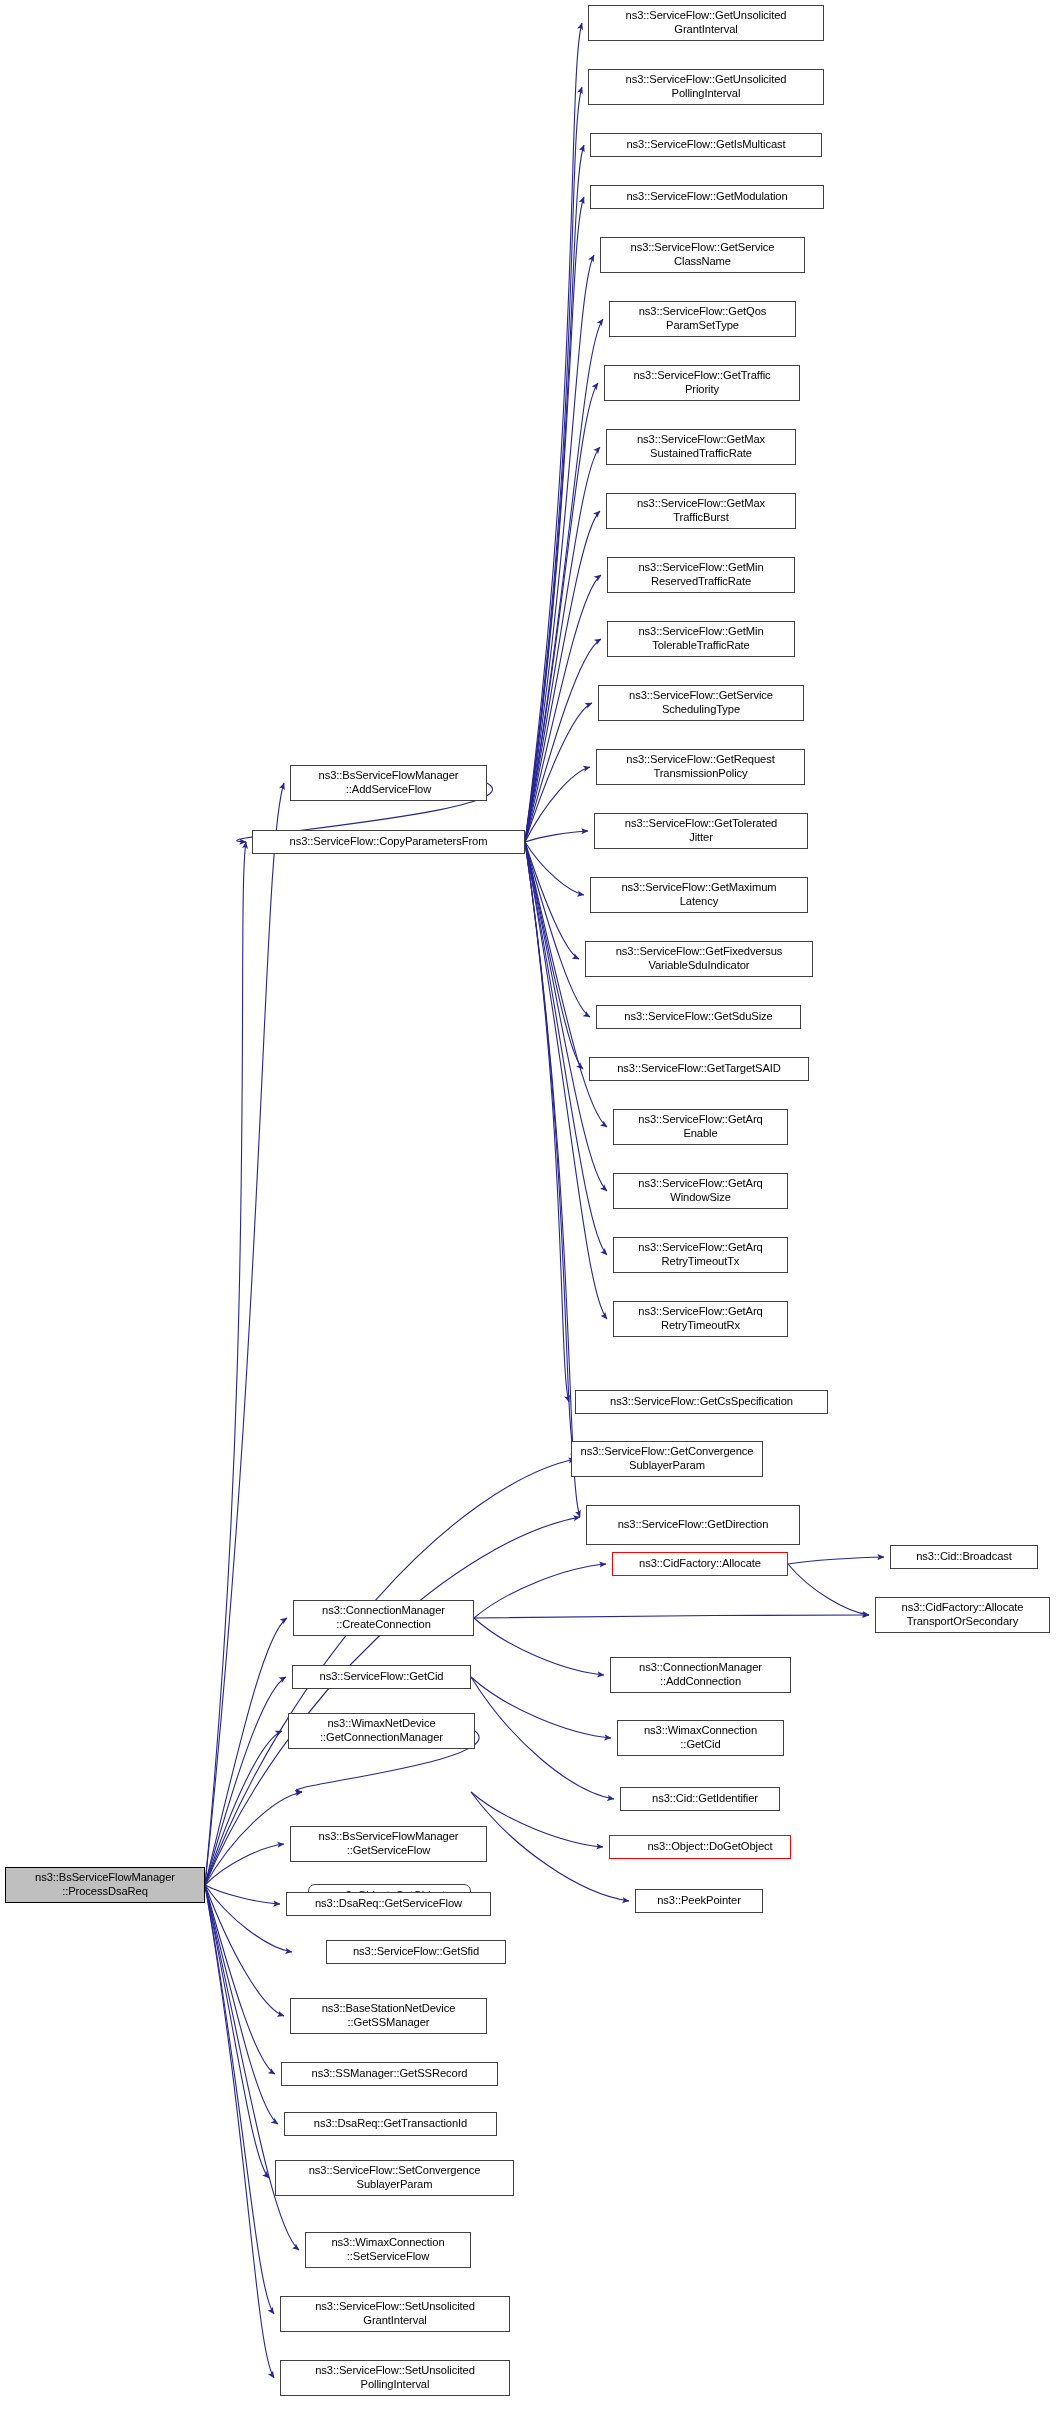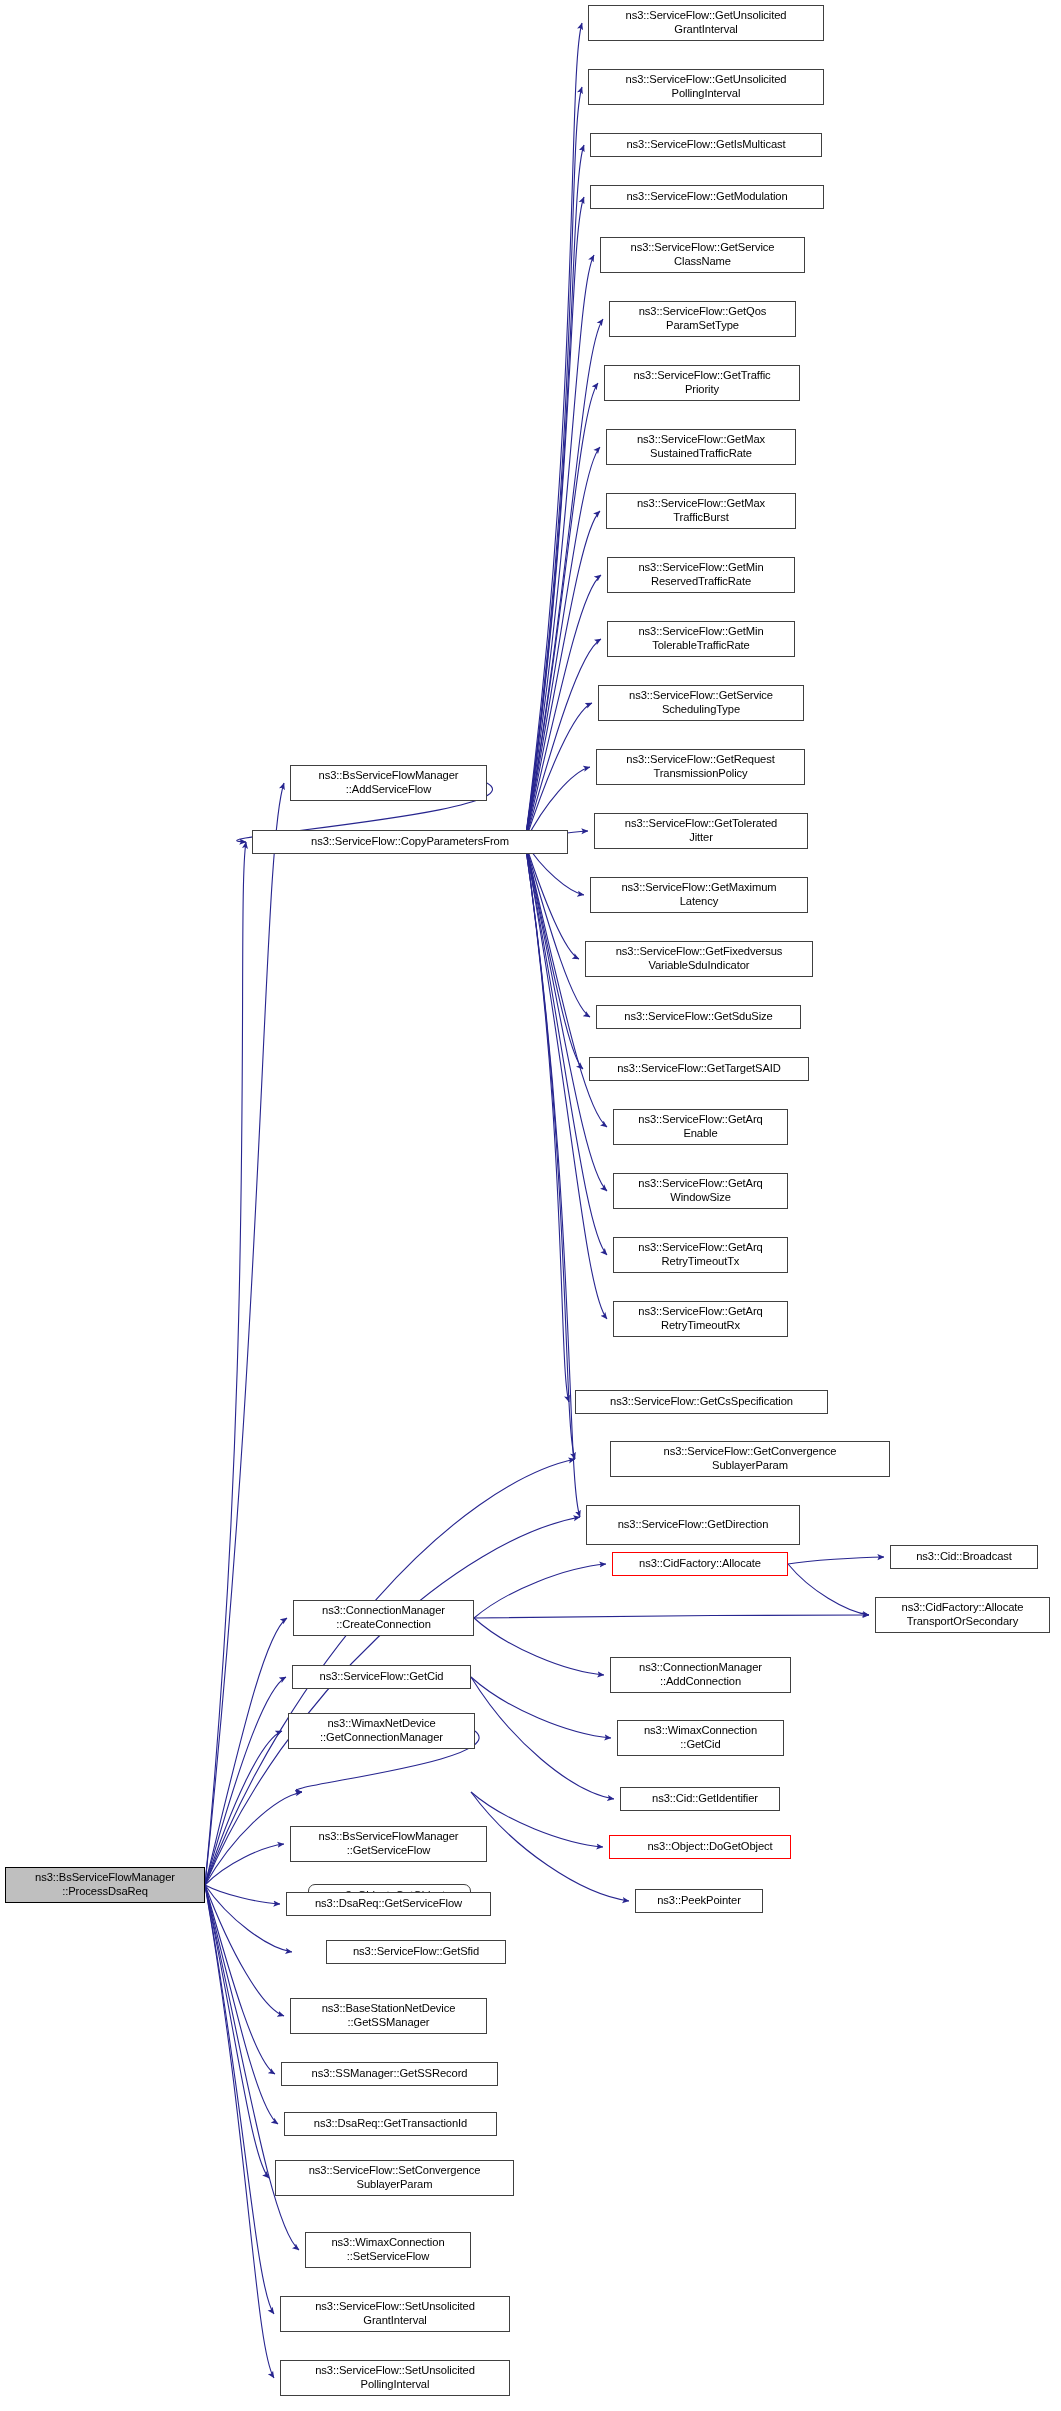--- a/index.html
+++ b/index.html
@@ -118,21 +118,21 @@
       <path d="M471,1677 C510.2,1740.4 570.8,1791.7 614,1799" fill="none" stroke="#27258f" stroke-width="1.1" marker-end="url(#arrowhead)"></path>
       <path d="M475,1731 C514.7,1762.7 252.9,1788.3 302,1792" fill="none" stroke="#27258f" stroke-width="1.1" marker-end="url(#arrowhead)"></path>
       <path d="M471,1792 C504.0,1820.6 563.5,1843.7 603,1847" fill="none" stroke="#27258f" stroke-width="1.1" marker-end="url(#arrowhead)"></path>
       <path d="M471,1792 C512.7,1848.7 580.9,1894.5 629,1901" fill="none" stroke="#27258f" stroke-width="1.1" marker-end="url(#arrowhead)"></path>
     </svg>
   <div id="node-layer">
       <div class="node root" style="left: 5px; top: 1867px; width: 200px; height: 36px;"><span class="node-label">ns3::BsServiceFlowManager
 ::ProcessDsaReq</span></div>
       <div class="node" style="left: 290px; top: 765px; width: 197px; height: 36px;"><span class="node-label">ns3::BsServiceFlowManager
 ::AddServiceFlow</span></div>
-      <div class="node" style="left: 252px; top: 830px; width: 316px; height: 24px; text-align: center;"><span class="node-label">ns3::ServiceFlow::CopyParametersFrom</span></div>
+      <div class="node" style="left: 252px; top: 830px; width: 273px; height: 24px; text-align: center;"><span class="node-label">ns3::ServiceFlow::CopyParametersFrom</span></div>
       <div class="node" style="left: 588px; top: 5px; width: 236px; height: 36px;"><span class="node-label">ns3::ServiceFlow::GetUnsolicited
 GrantInterval</span></div>
       <div class="node" style="left: 588px; top: 69px; width: 236px; height: 36px;"><span class="node-label">ns3::ServiceFlow::GetUnsolicited
 PollingInterval</span></div>
       <div class="node" style="left: 590px; top: 133px; width: 232px; height: 24px;"><span class="node-label">ns3::ServiceFlow::GetIsMulticast</span></div>
       <div class="node" style="left: 590px; top: 185px; width: 234px; height: 24px;"><span class="node-label">ns3::ServiceFlow::GetModulation</span></div>
       <div class="node" style="left: 600px; top: 237px; width: 205px; height: 36px;"><span class="node-label">ns3::ServiceFlow::GetService
 ClassName</span></div>
       <div class="node" style="left: 609px; top: 301px; width: 187px; height: 36px;"><span class="node-label">ns3::ServiceFlow::GetQos
 ParamSetType</span></div>
@@ -160,21 +160,21 @@
       <div class="node" style="left: 589px; top: 1057px; width: 220px; height: 24px;"><span class="node-label">ns3::ServiceFlow::GetTargetSAID</span></div>
       <div class="node" style="left: 613px; top: 1109px; width: 175px; height: 36px;"><span class="node-label">ns3::ServiceFlow::GetArq
 Enable</span></div>
       <div class="node" style="left: 613px; top: 1173px; width: 175px; height: 36px;"><span class="node-label">ns3::ServiceFlow::GetArq
 WindowSize</span></div>
       <div class="node" style="left: 613px; top: 1237px; width: 175px; height: 36px;"><span class="node-label">ns3::ServiceFlow::GetArq
 RetryTimeoutTx</span></div>
       <div class="node" style="left: 613px; top: 1301px; width: 175px; height: 36px;"><span class="node-label">ns3::ServiceFlow::GetArq
 RetryTimeoutRx</span></div>
       <div class="node" style="left: 575px; top: 1390px; width: 253px; height: 24px;"><span class="node-label">ns3::ServiceFlow::GetCsSpecification</span></div>
-      <div class="node" style="left: 610px; top: 1441px; width: 280px; height: 36px;"><span class="node-label">ns3::ServiceFlow::GetConvergence
+      <div class="node" style="left: 571px; top: 1441px; width: 192px; height: 36px;"><span class="node-label">ns3::ServiceFlow::GetConvergence
 SublayerParam</span></div>
       <div class="node" style="left: 586px; top: 1505px; width: 214px; height: 40px;"><span class="node-label">ns3::ServiceFlow::GetDirection</span></div>
       <div class="node" style="left: 293px; top: 1600px; width: 181px; height: 36px;"><span class="node-label">ns3::ConnectionManager
 ::CreateConnection</span></div>
       <div class="node" style="left: 292px; top: 1665px; width: 179px; height: 24px;"><span class="node-label">ns3::ServiceFlow::GetCid</span></div>
       <div class="node" style="left: 288px; top: 1713px; width: 187px; height: 36px;"><span class="node-label">ns3::WimaxNetDevice
 ::GetConnectionManager</span></div>
       <div class="node" style="left: 308px; top: 1884px; width: 163px; height: 24px; border-radius: 7px;"><span class="node-label">ns3::Object::GetObject</span></div>
       <div class="node" style="left: 290px; top: 1826px; width: 197px; height: 36px;"><span class="node-label">ns3::BsServiceFlowManager
 ::GetServiceFlow</span></div>

